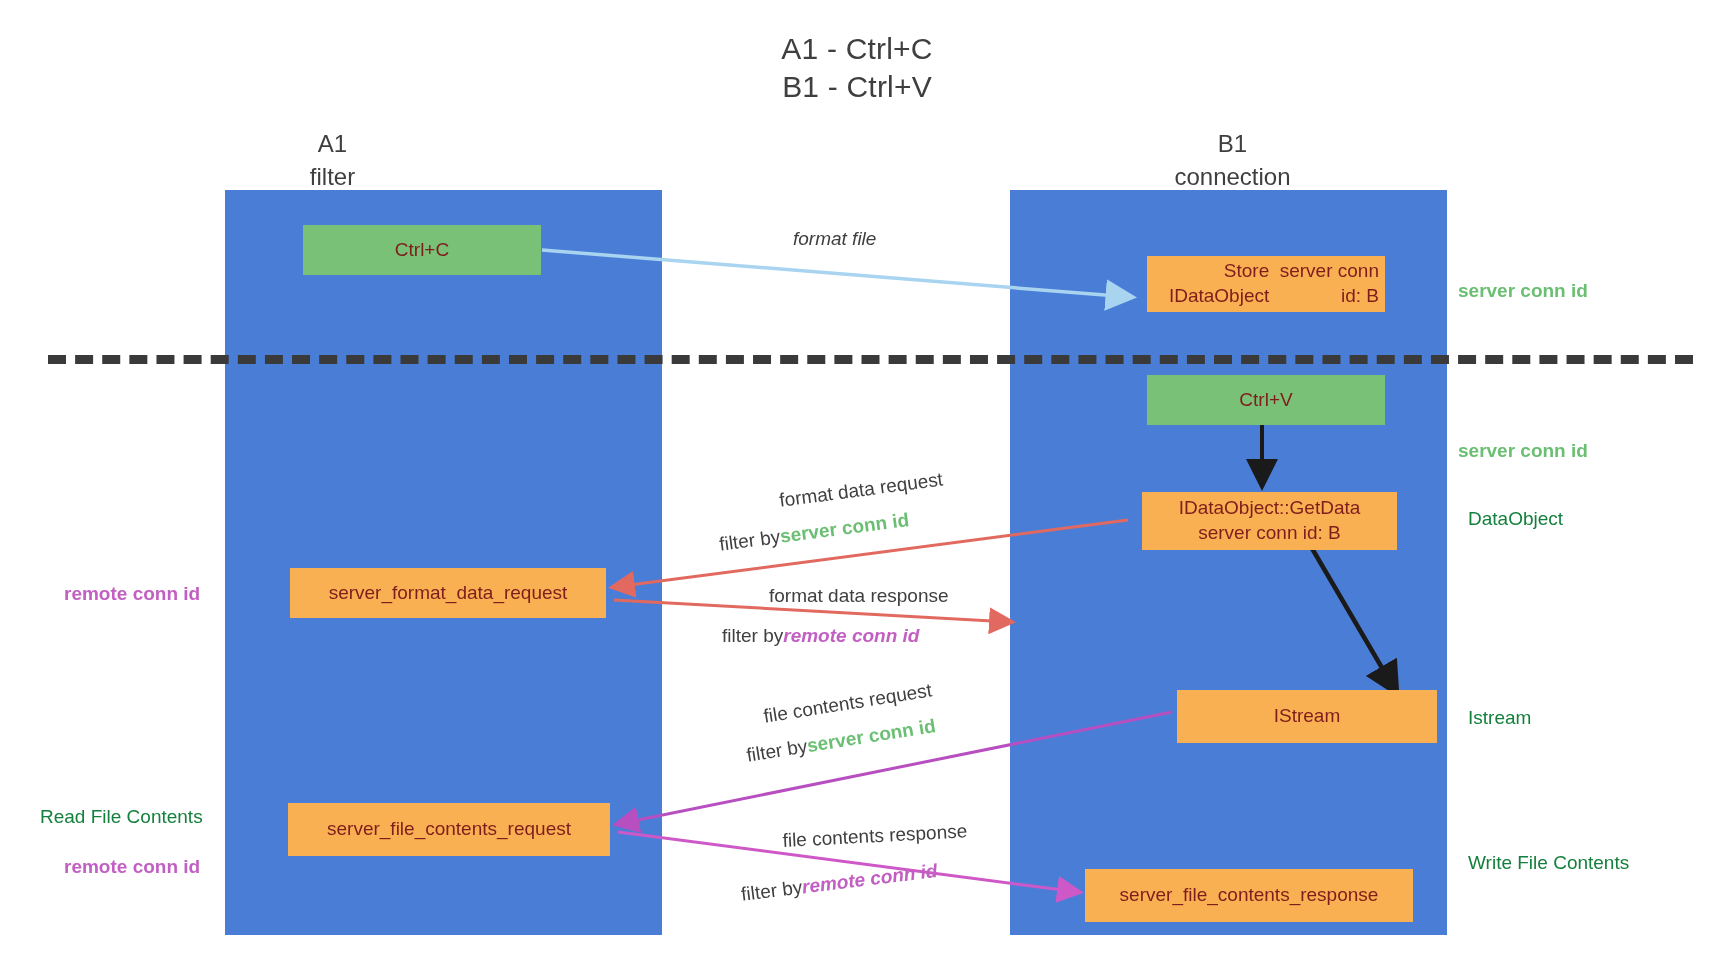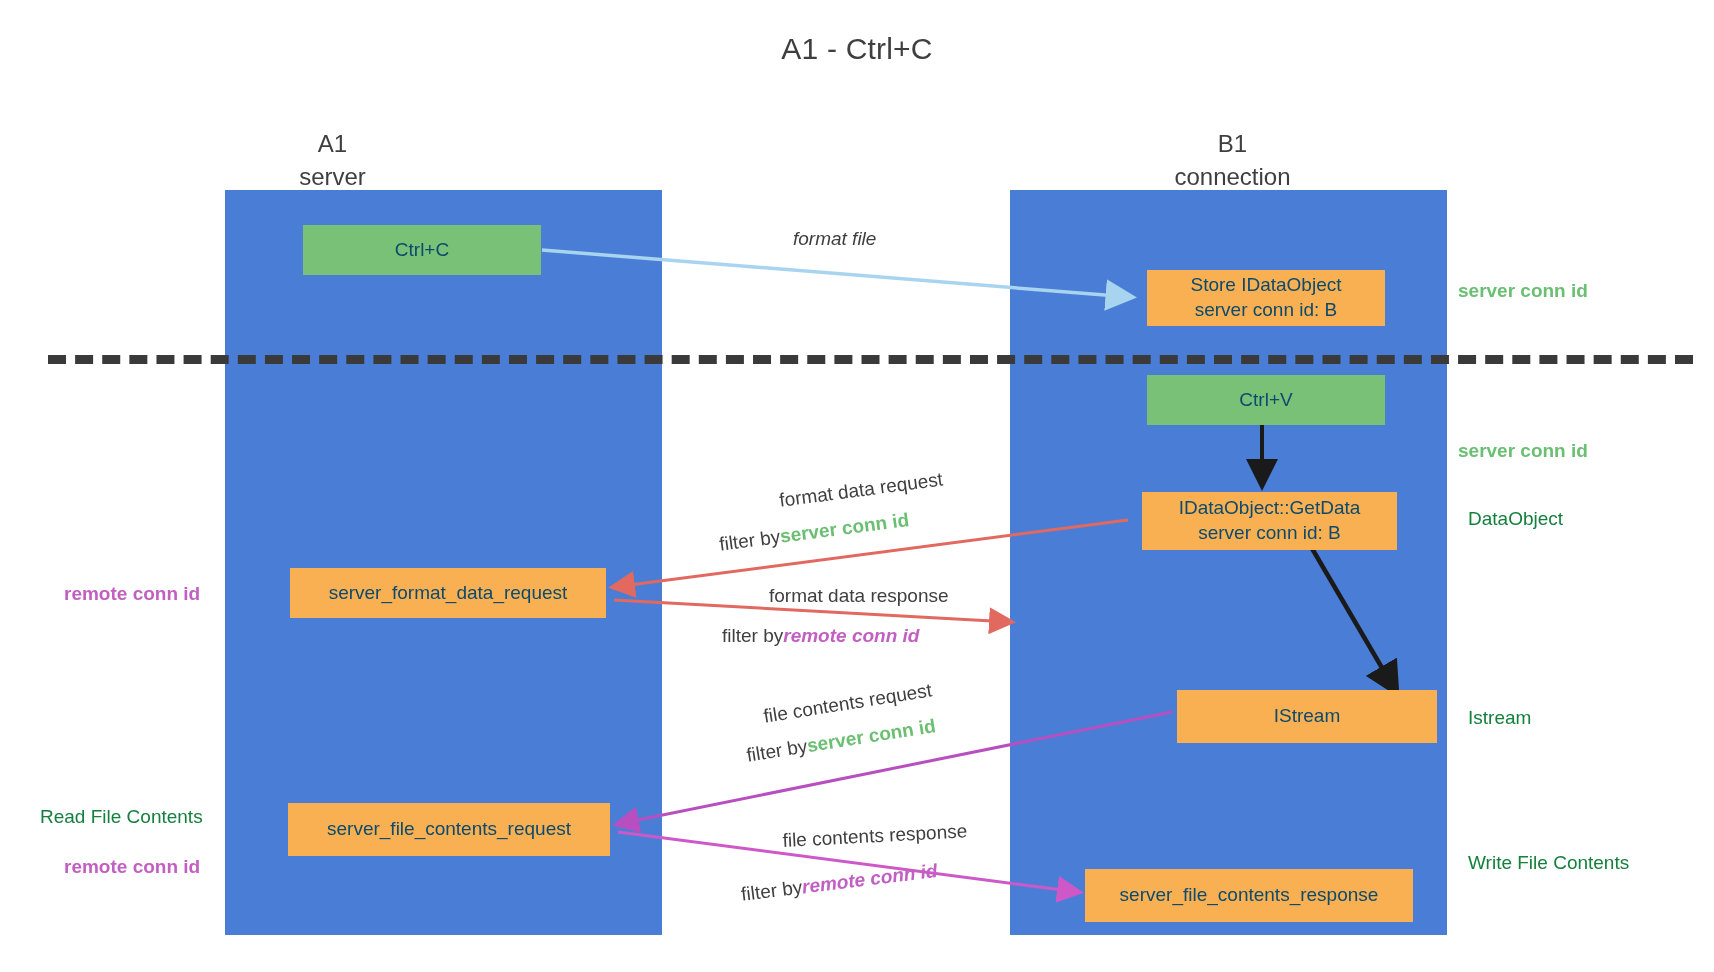--- a/index.html
+++ b/index.html
@@ -44,21 +44,21 @@
     font-size: 24px;
     color: #3f3f3f;
     line-height: 1.36;
   }
   .node {
     position: absolute;
     display: flex;
     align-items: center;
     justify-content: center;
     text-align: center;
-    color: #0c4a6e;
+    color: #7f1d1d;
     font-size: 19px;
     line-height: 1.3;
     box-sizing: border-box;
     padding: 2px 6px;
   }
   .node.green { background: #79c176; }
   .node.orange { background: #f9b052; }
   .side-label {
     position: absolute;
     font-size: 19px;
@@ -83,25 +83,26 @@
     border-top: 9px dashed #3a3a3a;
   }
 </style>
 </head>
 <body>
 
 <div id="canvas">
 
   <div class="title" style="top:30px;">
     <div>A1 - Ctrl+C</div>
+    <div>B1 - Ctrl+V</div>
   </div>
 
   <div class="lane-head" style="left:225px; top:128px; width:215px;">
     <div>A1</div>
-    <div>server</div>
+    <div>filter</div>
   </div>
   <div class="lane-head" style="left:1125px; top:128px; width:215px;">
     <div>B1</div>
     <div>connection</div>
   </div>
 
   <div class="lane" style="left:225px; top:190px; width:437px; height:745px;"></div>
   <div class="lane" style="left:1010px; top:190px; width:437px; height:745px;"></div>
 
   <div class="dashline" style="left:48px; top:355px; width:1645px;"></div>
@@ -135,21 +136,21 @@
 
     <line x1="1310" y1="545" x2="1395" y2="690" stroke="#1a1a1a" stroke-width="4.5" marker-end="url(#ar-black)"></line>
 
     <line x1="1172" y1="712" x2="618" y2="824" stroke="#b84fc0" stroke-width="3" marker-end="url(#ar-purple)"></line>
 
     <line x1="618" y1="832" x2="1078" y2="892" stroke="#cf58c8" stroke-width="3" marker-end="url(#ar-magenta)"></line>
   </svg>
 
   <div class="node green" style="left:303px; top:225px; width:238px; height:50px;">Ctrl+C</div>
 
-  <div class="node orange" style="left:1147px; top:270px; width:238px; height:56px; flex-direction:column;">
+  <div class="node orange" style="left:1147px; top:256px; width:238px; height:56px; flex-direction:row;text-align:right;">
     <span>Store IDataObject</span>
     <span>server conn id: B</span>
   </div>
 
   <div class="node green" style="left:1147px; top:375px; width:238px; height:50px;">Ctrl+V</div>
 
   <div class="node orange" style="left:1142px; top:492px; width:255px; height:58px; flex-direction:column;">
     <span>IDataObject::GetData</span>
     <span>server conn id: B</span>
   </div>

